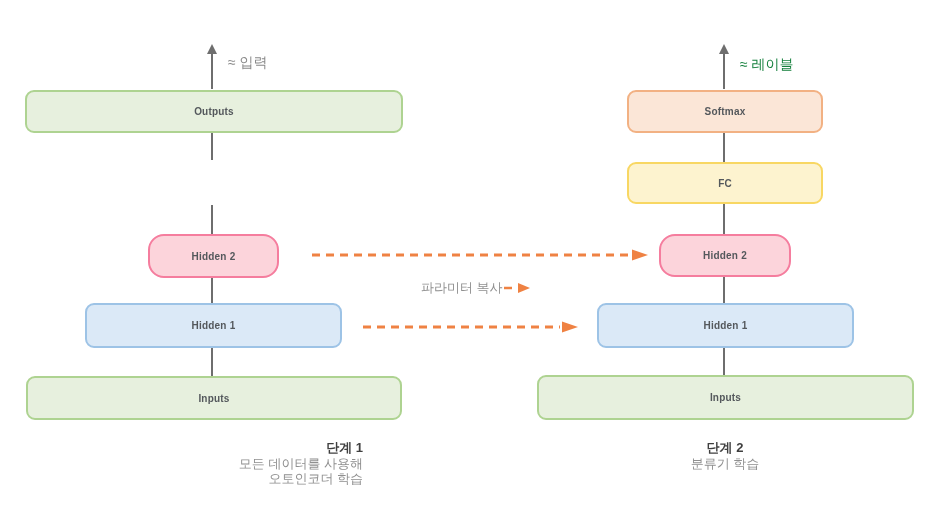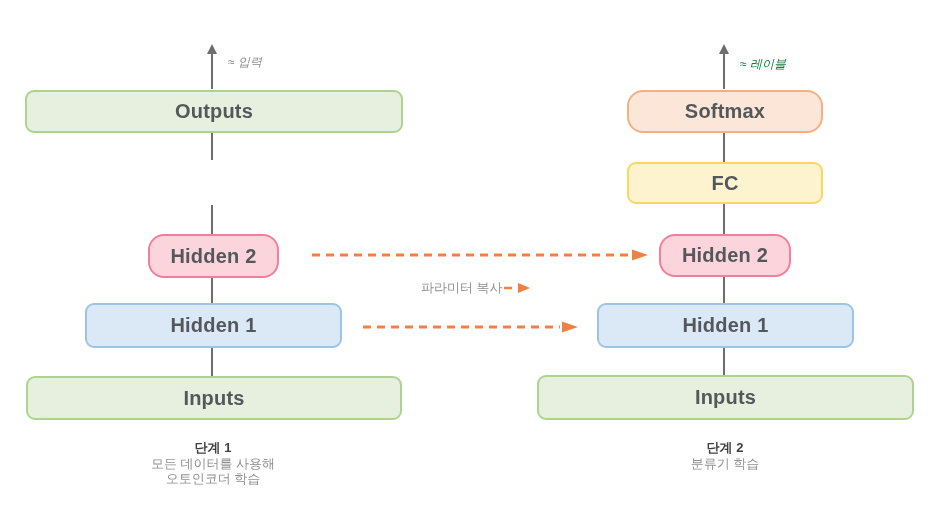--- a/index.html
+++ b/index.html
@@ -12,38 +12,37 @@
     font-family: "Liberation Sans", "DejaVu Sans", sans-serif;
   }
   .box {
     position: absolute;
     box-sizing: border-box;
     border: 2px solid #999;
     border-radius: 9px;
     display: flex;
     align-items: center;
     justify-content: center;
-    font-size: 20px;
+    font-size: 10px;
     font-weight: bold;
     letter-spacing: 0.2px;
     color: #54585c;
   }
   .box.pink { border-width: 2.5px; border-radius: 16px; }
   .connector {
     position: absolute;
     width: 2px;
     background: #6e6e6e;
   }
   .up-arrow { position: absolute; }
   .hint {
     position: absolute;
-    font-size: 12px;
+    font-size: 14px;
     color: #8a8a8a;
     white-space: nowrap;
-    font-style: italic;
   }
   .caption {
     position: absolute;
     width: 300px;
     text-align: center;
     font-size: 13px;
     line-height: 15.5px;
     color: #8f8f8f;
   }
   .caption .title {
@@ -91,35 +90,35 @@
 
   <div class="box blue" style="left: 85px; top: 303px; width: 257px; height: 45px; background-color: rgb(219, 233, 247); border-color: rgb(157, 195, 230); color: rgb(84, 88, 92);">
     <span>Hidden 1</span>
   </div>
   <div class="connector" style="left: 211px; top: 348px; height: 28px; background-color: rgb(110, 110, 110);"></div>
 
   <div class="box green" style="left: 26px; top: 376px; width: 376px; height: 44px; background-color: rgb(231, 240, 222); border-color: rgb(174, 211, 145); color: rgb(84, 88, 92);">
     <span>Inputs</span>
   </div>
 
-  <div class="caption" style="left: 63px; top: 440px; color: rgb(143, 143, 143);">
+  <div class="caption" style="left: 63px; top: 440px; color: rgb(143, 143, 143); text-align: right;">
     <div class="title" style="color: rgb(63, 63, 63);">단계 1</div>
     <div>모든 데이터를 사용해</div>
     <div>오토인코더 학습</div>
   </div>
 
   <div class="up-arrow" style="left: 717px; top: 44px; color: rgb(110, 110, 110);">
     <svg width="14" height="46" viewBox="0 0 14 46">
       <line x1="7" y1="45" x2="7" y2="7" stroke="currentColor" stroke-width="2"></line>
       <polygon points="2,10 7,0 12,10" fill="currentColor"></polygon>
     </svg>
   </div>
   <div class="hint" style="left: 740px; top: 56px; color: #15803d;">≈ 레이블</div>
 
-  <div class="box orange" style="left: 627px; top: 90px; width: 196px; height: 43px; background-color: rgb(251, 230, 215); border-color: rgb(242, 177, 131); color: rgb(84, 88, 92); border-radius: 16px;">
+  <div class="box orange" style="left: 627px; top: 90px; width: 196px; height: 43px; background-color: rgb(251, 230, 215); border-color: rgb(242, 177, 131); color: rgb(84, 88, 92);">
     <span>Softmax</span>
   </div>
   <div class="connector" style="left: 723px; top: 133px; height: 29px; background-color: rgb(110, 110, 110);"></div>
 
   <div class="box yellow" style="left: 627px; top: 162px; width: 196px; height: 42px; background-color: rgb(253, 243, 207); border-color: rgb(248, 215, 99); color: rgb(84, 88, 92);">
     <span>FC</span>
   </div>
   <div class="connector" style="left: 723px; top: 204px; height: 30px; background-color: rgb(110, 110, 110);"></div>
 
   <div class="box pink" style="left: 659px; top: 234px; width: 132px; height: 43px; background-color: rgb(252, 212, 219); border-color: rgb(245, 125, 158); color: rgb(84, 88, 92);">

